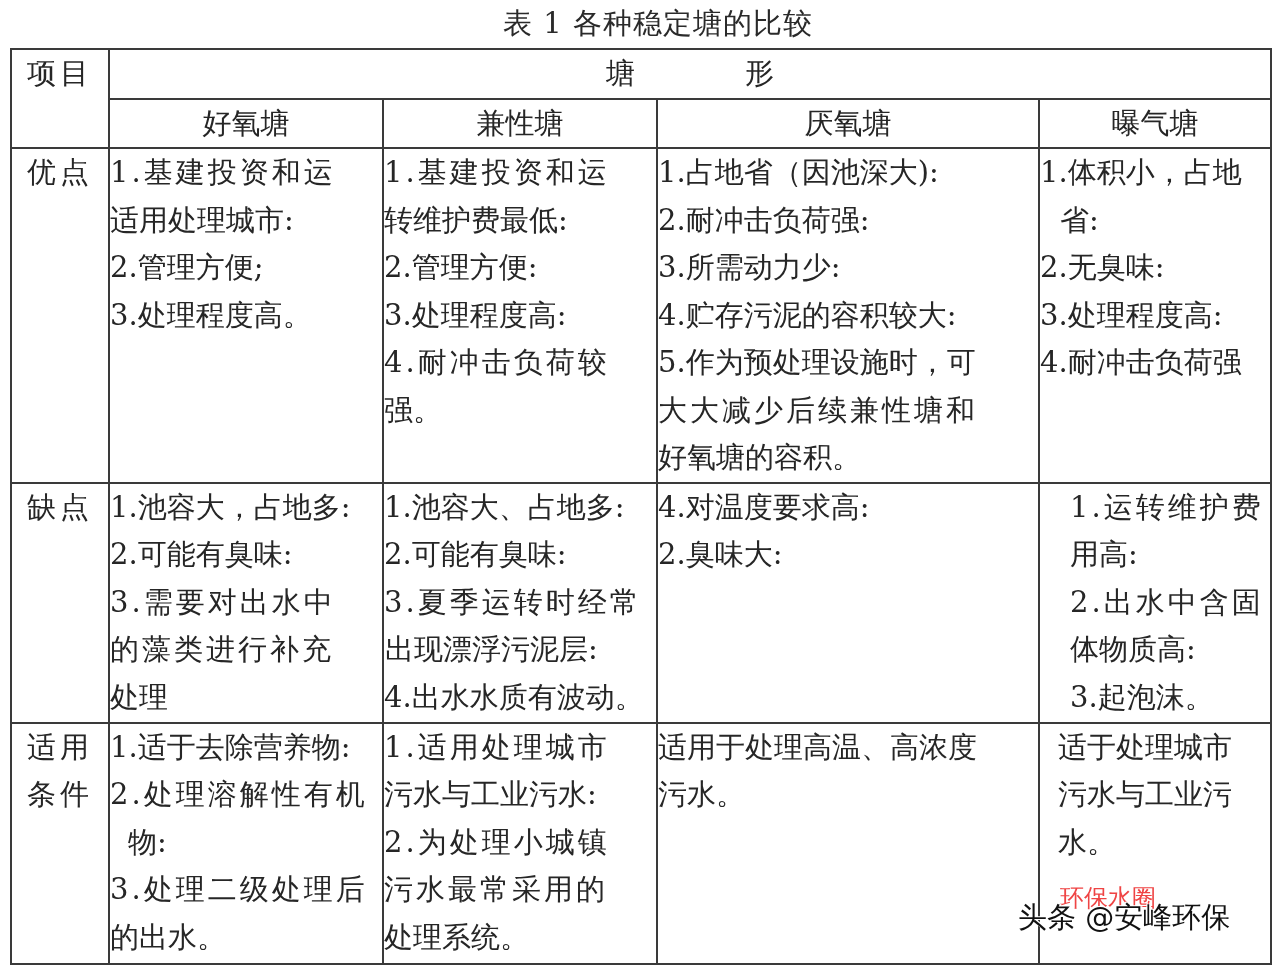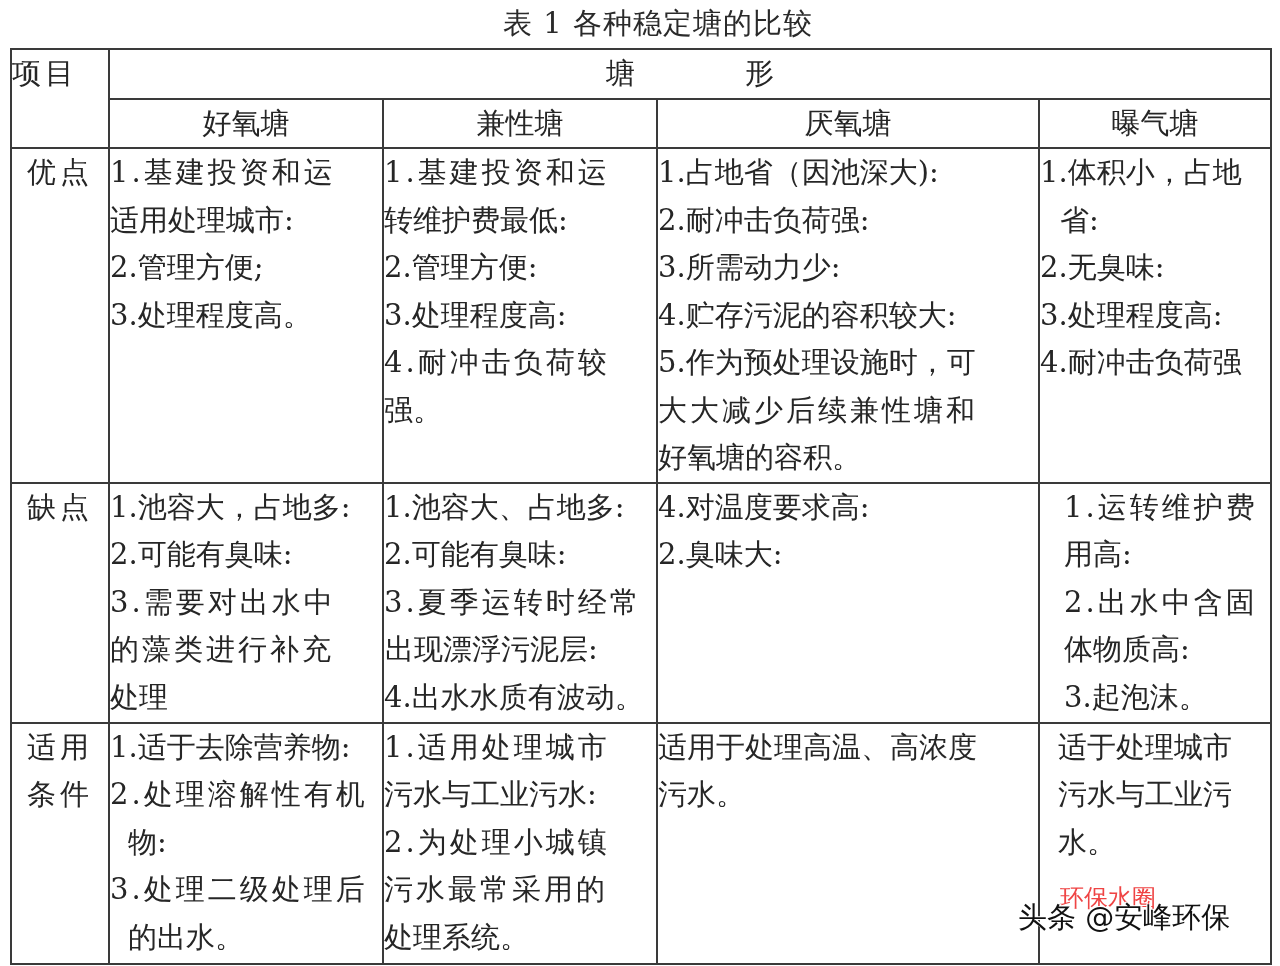--- a/index.html
+++ b/index.html
@@ -36,21 +36,21 @@
   table.cmp td, table.cmp th {
     border: 2px solid #3a3a3a;
     vertical-align: top;
     font-weight: normal;
     font-size: 29px;
     line-height: 47.5px;
     padding: 0;
     color: #262626;
   }
   th.proj {
-    text-align: left;
+    text-align: center;
     padding-top: 2px;
     letter-spacing: 4px;
     margin-left: 8px;
   }
   th.shape {
     height: 47px;
     text-align: center;
     word-spacing: 0;
     border-radius: 15px;
   }
@@ -168,40 +168,40 @@
       <span class="line">1.池容大、占地多:</span>
       <span class="line">2.可能有臭味:</span>
       <span class="line spread">3.夏季运转时经常</span>
       <span class="line" style="padding-left:1px">出现漂浮污泥层:</span>
       <span class="line">4.出水水质有波动。</span>
     </td>
     <td class="cell">
       <span class="line">4.对温度要求高:</span>
       <span class="line">2.臭味大:</span>
     </td>
-    <td class="cell" style="padding-left:24px">
+    <td class="cell" style="padding-left:30px">
       <span class="line spread">1.运转维护费</span>
       <span class="line">用高:</span>
       <span class="line spread">2.出水中含固</span>
       <span class="line">体物质高:</span>
       <span class="line">3.起泡沫。</span>
     </td>
   </tr>
 
   <tr class="r-use">
     <td class="rowhead">
       <span class="line" style="display:block">适用</span>
       <span class="line" style="display:block">条件</span>
     </td>
     <td class="cell tight">
       <span class="line">1.适于去除营养物:</span>
       <span class="line spread">2.处理溶解性有机</span>
       <span class="line" style="padding-left:18px">物:</span>
       <span class="line spread">3.处理二级处理后</span>
-      <span class="line" style="padding-left:18px">的出水。</span>
+      <span class="line" style="">的出水。</span>
     </td>
     <td class="cell">
       <span class="line spread">1.适用处理城市</span>
       <span class="line">污水与工业污水:</span>
       <span class="line spread">2.为处理小城镇</span>
       <span class="line spread">污水最常采用的</span>
       <span class="line">处理系统。</span>
     </td>
     <td class="cell">
       <span class="line">适用于处理高温、高浓度</span>

